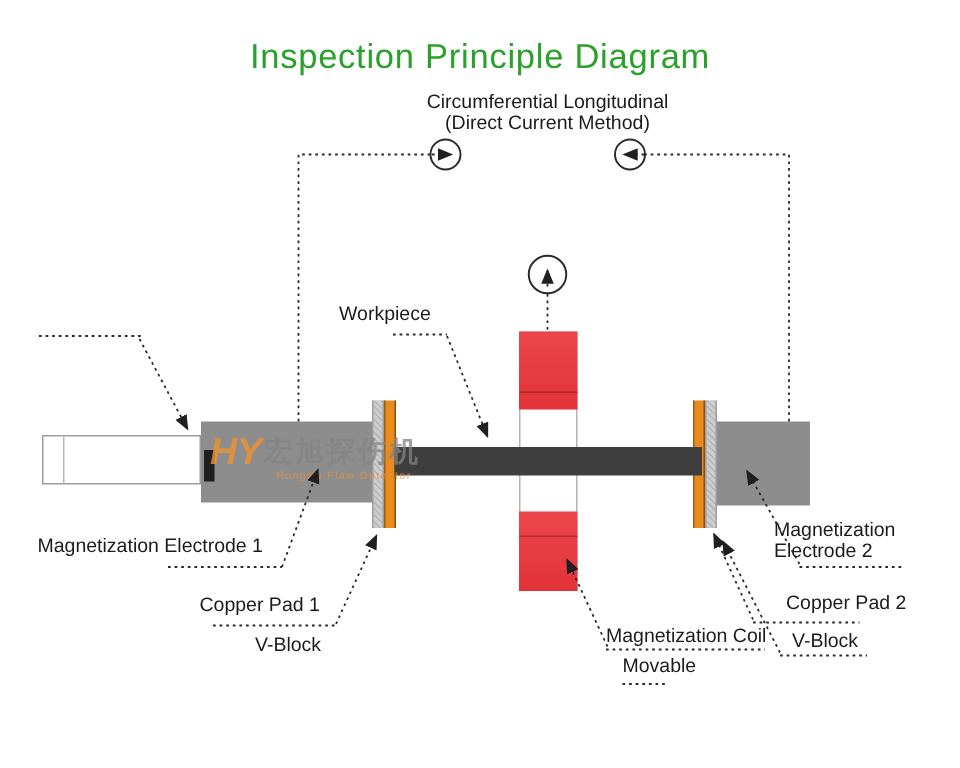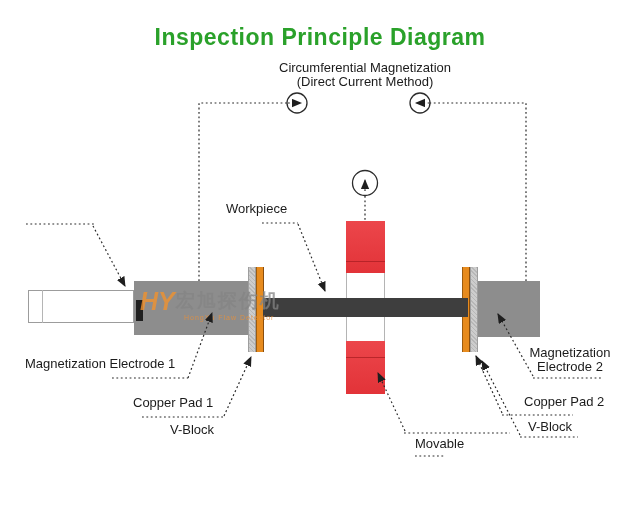--- a/index.html
+++ b/index.html
@@ -4,27 +4,27 @@
 <style>
   html,body{margin:0;padding:0;background:#fff;}
   #canvas{
     position:relative;width:640px;height:512px;background:#fff;overflow:hidden;
     font-family:"Liberation Sans","DejaVu Sans",sans-serif;color:#1b1b1b;
   }
   .abs{position:absolute;}
   
   .title{
     left:0;top:24px;width:640px;text-align:center;
-    font-size:23px;font-weight:700;color:#2aa12a;letter-spacing:.5px;
+    font-size:23px;font-weight:400;color:#2aa12a;letter-spacing:.5px;
   }
   .ann{text-align:center;font-size:13px;line-height:14px;}
   .ann-circ{left:245px;top:61px;width:240px;color:#1b1b1b;}
   .ann-long{left:252px;top:139px;width:240px;color:#e94a2c;}
   .lbl{font-size:13px;line-height:14px;white-space:nowrap;}
-  .lbl-center{text-align:center;white-space:normal;}
+  .lbl-center{white-space:normal;}
   
   .cylinder{left:28px;top:290px;width:106px;height:33px;background:#fff;border:1px solid #9c9c9c;box-sizing:border-box;z-index:1;}
   .cyl-line{left:42px;top:290px;width:1px;height:33px;background:#b5b5b5;z-index:2;}
   .stub{left:136px;top:300px;width:7px;height:21px;background:#1f1f1f;z-index:3;}
   .electrode{background:#8d8d8d;z-index:1;}
   .electrode1{left:134px;top:281px;width:114px;height:54px;}
   .electrode2{left:478px;top:281px;width:62px;height:56px;}
   .vblock{
     top:267px;width:8px;height:85px;z-index:2;box-sizing:border-box;
     background:#c6c6c6;
@@ -56,21 +56,21 @@
   #overlay{position:absolute;left:0;top:0;z-index:6;pointer-events:none;}
 </style>
 </head>
 <body>
 
 <div id="canvas">
 
   <div class="abs title">Inspection Principle Diagram</div>
 
   <div class="abs ann ann-circ">
-    <div>Circumferential Magnetization</div>
+    <div>Circumferential Longitudinal</div>
     <div>(Direct Current Method)</div>
   </div>
 
 
   <div class="abs cylinder"></div>
   <div class="abs cyl-line"></div>
   <div class="abs electrode electrode1"></div>
   <div class="abs stub"></div>
   <div class="abs vblock vblock1"></div>
   <div class="abs copper copper1"></div>
@@ -138,20 +138,21 @@
       <path d="M533,376 L498,314" marker-end="url(#arw)"></path>
       <path d="M502,413 L476,356" marker-end="url(#arw)"></path>
       <path d="M520,435 L482,361" marker-end="url(#arw)"></path>
     </g>
   </svg>
 
   <div class="abs lbl" style="left:226px;top:202px">Workpiece</div>
   <div class="abs lbl" style="left:25px;top:357px">Magnetization Electrode 1</div>
   <div class="abs lbl" style="left:133px;top:396px">Copper Pad 1</div>
   <div class="abs lbl" style="left:170px;top:423px">V-Block</div>
+  <div class="abs lbl" style="left:404px;top:417px">Magnetization Coil</div>
   <div class="abs lbl" style="left:415px;top:437px">Movable</div>
   <div class="abs lbl lbl-center" style="left:516px;top:346px;width:108px">
     <div>Magnetization</div>
     <div>Electrode 2</div>
   </div>
   <div class="abs lbl" style="left:524px;top:395px">Copper Pad 2</div>
   <div class="abs lbl" style="left:528px;top:420px">V-Block</div>
 
 </div>
 

